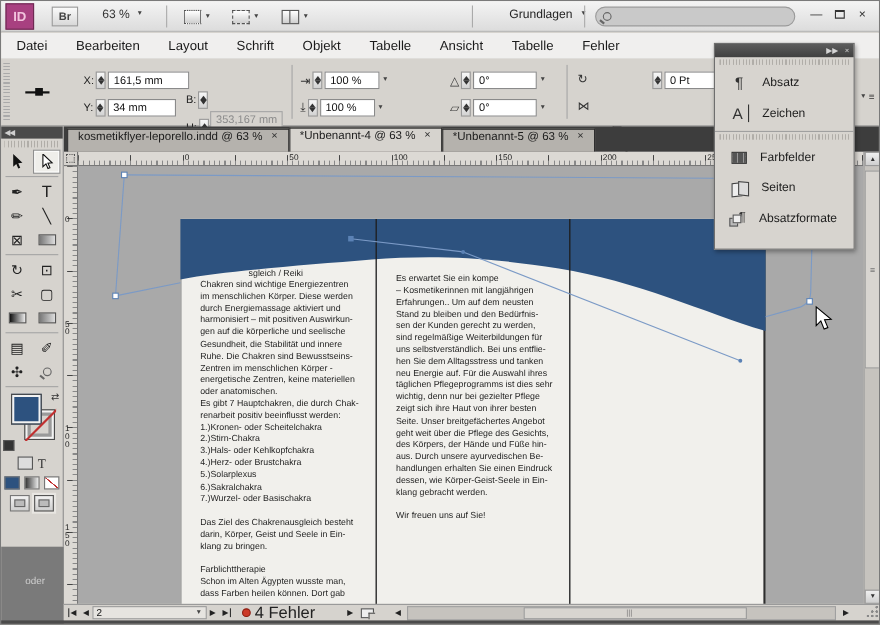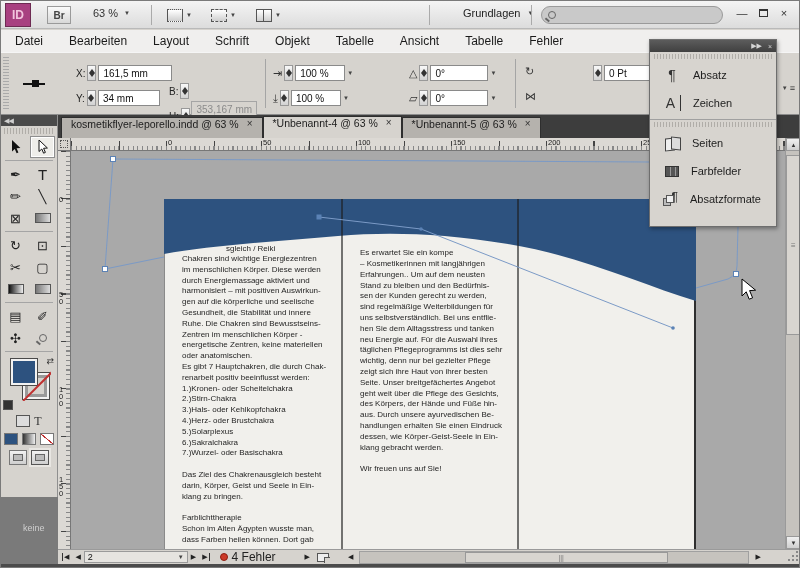--- a/index.html
+++ b/index.html
@@ -509,21 +509,21 @@
       <span class="cbtn" style="background:linear-gradient(90deg,#333,#eee)"></span>
       <span class="cbtn" style="background:linear-gradient(to top right,#fff 46%,#c03030 47%,#c03030 53%,#fff 54%)"></span>
     </div>
     <div class="smallrow">
       <span class="viewbtn"></span>
       <span class="viewbtn sel"></span>
     </div>
   </div>
 
   <div class="appdark">
-    <span>keine</span>
+    <span>oder</span>
   </div>
 
   <div class="vscroll">
     <div class="sbtn" style="top:0">
         <span style="transform:rotate(0deg)">▲</span>
       </div>
     <div class="vthumb"></div>
     <div class="sbtn" style="top:398px">
         <span>▼</span>
       </div>
@@ -532,21 +532,21 @@
   <div class="statusbar">
     <span class="sbico" style="border-left:1px solid #333;margin-left:4px;padding-left:1px">◀</span>
     <span class="sbico">◀</span>
     <span class="pagefield">
       <span>2</span>
       <span class="chev">▼</span>
     </span>
     <span class="sbico">▶</span>
     <span class="sbico" style="border-right:1px solid #333;padding-right:1px">▶</span>
     <span class="errdot"></span>
-    <span style="font-size:12px;color:#222">4 Fehler</span>
+    <span style="font-size:15px;color:#222">4 Fehler</span>
     <span class="sbico" style="margin-left:26px">▶</span>
     <span class="preflighticon"></span>
     <span class="sbico" style="margin-left:12px">◀</span>
     <span class="hscrolltrack">
       <span class="hthumb"></span>
     </span>
     <span class="sbico">▶</span>
     <span class="grip"></span>
   </div>
   <div class="botedge"></div>
@@ -561,26 +561,26 @@
       <span class="fpico">¶</span>
       <span>Absatz</span>
     </div>
     <div class="fpitem">
       <span class="fpico" style="border-right:1px solid #333;padding-right:2px">A</span>
       <span>Zeichen</span>
     </div>
     <div class="fpdiv"></div>
     <div class="fpdots"></div>
     <div class="fpitem">
+      <span class="swatchico"></span>
+      <span>Farbfelder</span>
+    </div>
+    <div class="fpitem">
       <span class="pagesico"></span>
       <span>Seiten</span>
-    </div>
-    <div class="fpitem">
-      <span class="swatchico"></span>
-      <span>Farbfelder</span>
     </div>
     <div class="fpitem">
       <span class="styleico">
           <b>¶</b>
         </span>
       <span>Absatzformate</span>
     </div>
   </div>
 
 </div>

